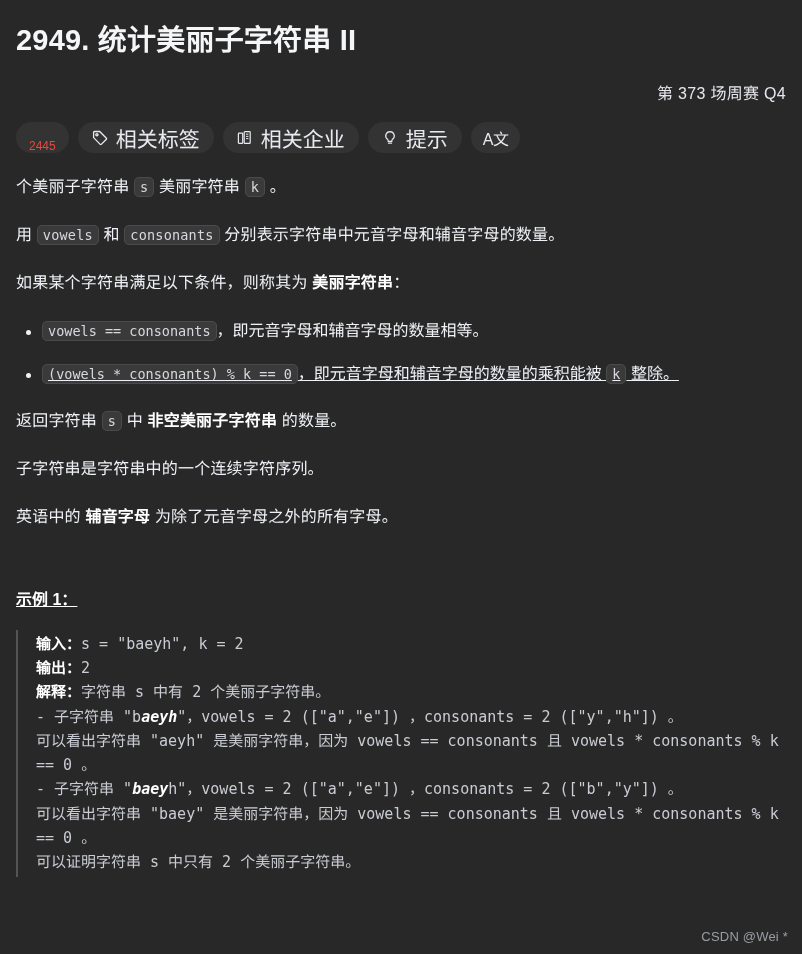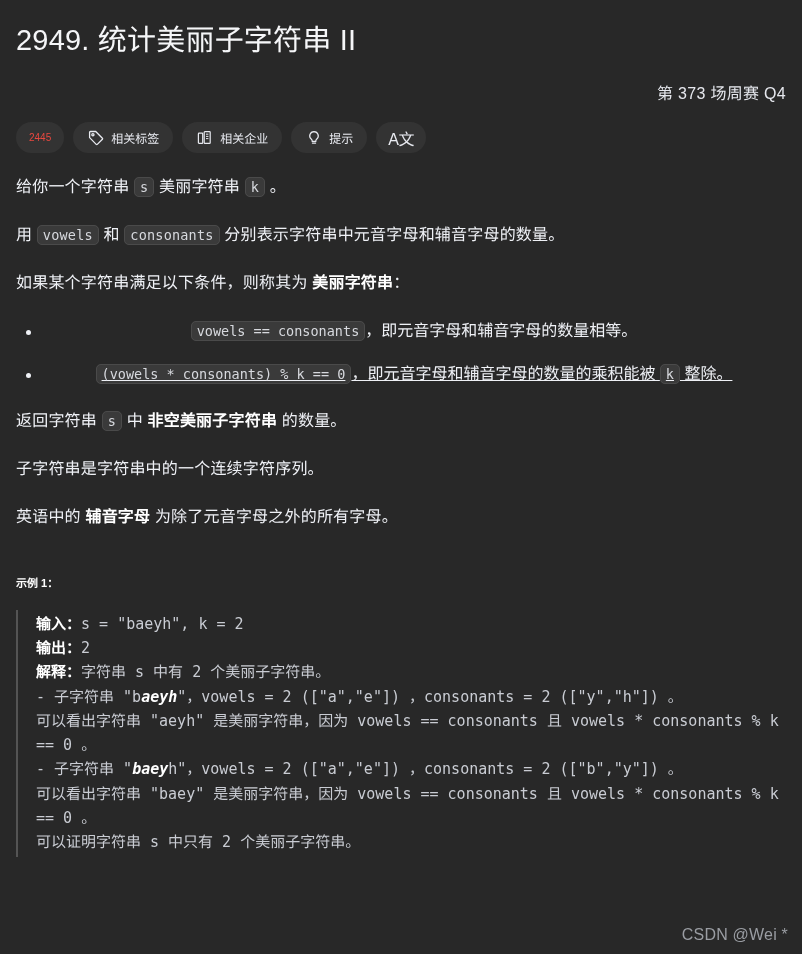--- a/index.html
+++ b/index.html
@@ -18,21 +18,21 @@
   }
   .page {
     padding: 18px 16px 0 16px;
     box-sizing: border-box;
     width: 802px;
   }
 
   
   .title {
     font-size: 29px;
-    font-weight: normal;
+    font-weight: bold;
     line-height: 1.25;
     letter-spacing: 0.2px;
     color: #f5f6f8;
     margin: 0 0 6px 0;
     padding: 4px 0 0 0;
   }
   .subtitle {
     font-size: 16px;
     color: #e6e8ee;
     margin: 22px 0 0 0;
@@ -49,31 +49,32 @@
     margin: 18px 0 0 0;
   }
   .pill {
     background: #333333;
     border-radius: 17px;
     height: 31px;
     display: inline-flex;
     align-items: center;
     gap: 7px;
     padding: 0 14px;
-    font-size: 12px;
+    font-size: 21px;
     color: #e8eaf0;
     box-sizing: border-box;
     white-space: nowrap;
     cursor: pointer;
     user-select: none;
   }
   .pill-count {
     color: #e8483f;
     padding: 0 13px;
-    font-size: 10px;
+    font-size: 12px;
+    align-items: flex-end;
   }
   .pill-icon {
     display: inline-flex;
     align-items: center;
     justify-content: center;
     width: 17px;
     height: 17px;
     flex: none;
   }
   .pill-icon svg { display: block; }
@@ -85,40 +86,39 @@
 
   
   .content { margin-top: 22px; }
   .para {
     font-size: 16px;
     line-height: 1.55;
     margin: 0 0 23px 0;
     color: #eff1f6;
     letter-spacing: 0.2px;
   }
-  .para:last-child { margin-bottom: 4px; }
+  .para:last-child { margin-bottom: 16px; }
 
   code.inline {
     font-family: "DejaVu Sans Mono", "Liberation Mono", monospace;
     background: #3a3a3a;
     border: 1px solid #4a4a4a;
     border-radius: 5px;
     padding: 1px 5px;
     font-size: 13.5px;
     color: #d7d9de;
     white-space: nowrap;
     line-height: 1;
   }
   b, strong { font-weight: bold; color: #ffffff; }
 
   ul.cond {
     margin: 0 0 22px 0;
     padding: 0 0 0 26px;
     list-style: none;
-    text-align: center;
   }
   ul.cond li {
     position: relative;
     font-size: 16px;
     line-height: 1.55;
     margin-bottom: 19px;
     color: #eff1f6;
   }
   ul.cond li:last-child { margin-bottom: 0; text-decoration: underline; }
   ul.cond li::before {
@@ -128,24 +128,25 @@
     top: 11px;
     width: 5px;
     height: 5px;
     border-radius: 50%;
     background: #eff1f6;
   }
 
   .spacer { height: 40px; }
 
   .example-title {
-    font-size: 11px;
+    font-size: 16px;
     font-weight: bold;
     color: #ffffff;
     margin: 0 0 20px 0;
+    text-decoration: underline;
   }
 
   
   .codeblock {
     border-left: 2px solid #545454;
     padding: 2px 0 2px 18px;
     margin: 0 0 0 0;
     font-family: "DejaVu Sans Mono", "Liberation Mono", monospace;
     font-size: 15px;
     line-height: 1.62;
@@ -163,21 +164,21 @@
     font-style: italic;
     color: #ffffff;
   }
   .code-line { display: block; }
 
   
   .watermark {
     position: absolute;
     right: 14px;
     bottom: 10px;
-    font-size: 16px;
+    font-size: 13px;
     color: #9a9da3;
     font-family: "Liberation Sans", "DejaVu Sans", sans-serif;
     letter-spacing: 0.2px;
   }
 </style>
 </head>
 <body>
 
 <div class="page">
 
@@ -223,21 +224,21 @@
     </div>
 
     <div class="pill pill-translate">
       <span>A文</span>
     </div>
 
   </div>
 
   <div class="content">
 
-    <p class="para"><span>给你一个字符串 </span><code class="inline">s</code><span> 美丽字符串 </span><code class="inline">k</code><span> 。</span></p>
+    <p class="para"><span>个美丽子字符串 </span><code class="inline">s</code><span> 美丽字符串 </span><code class="inline">k</code><span> 。</span></p>
 
     <p class="para"><span>用 </span><code class="inline">vowels</code><span> 和 </span><code class="inline">consonants</code><span> 分别表示字符串中元音字母和辅音字母的数量。</span></p>
 
     <p class="para"><span>如果某个字符串满足以下条件，则称其为 </span><b>美丽字符串</b><span>：</span></p>
 
     <ul class="cond">
       <li><code class="inline">vowels == consonants</code><span>，即元音字母和辅音字母的数量相等。</span></li>
       <li><code class="inline">(vowels * consonants) % k == 0</code><span>，即元音字母和辅音字母的数量的乘积能被 </span><code class="inline">k</code><span> 整除。</span></li>
     </ul>
 

